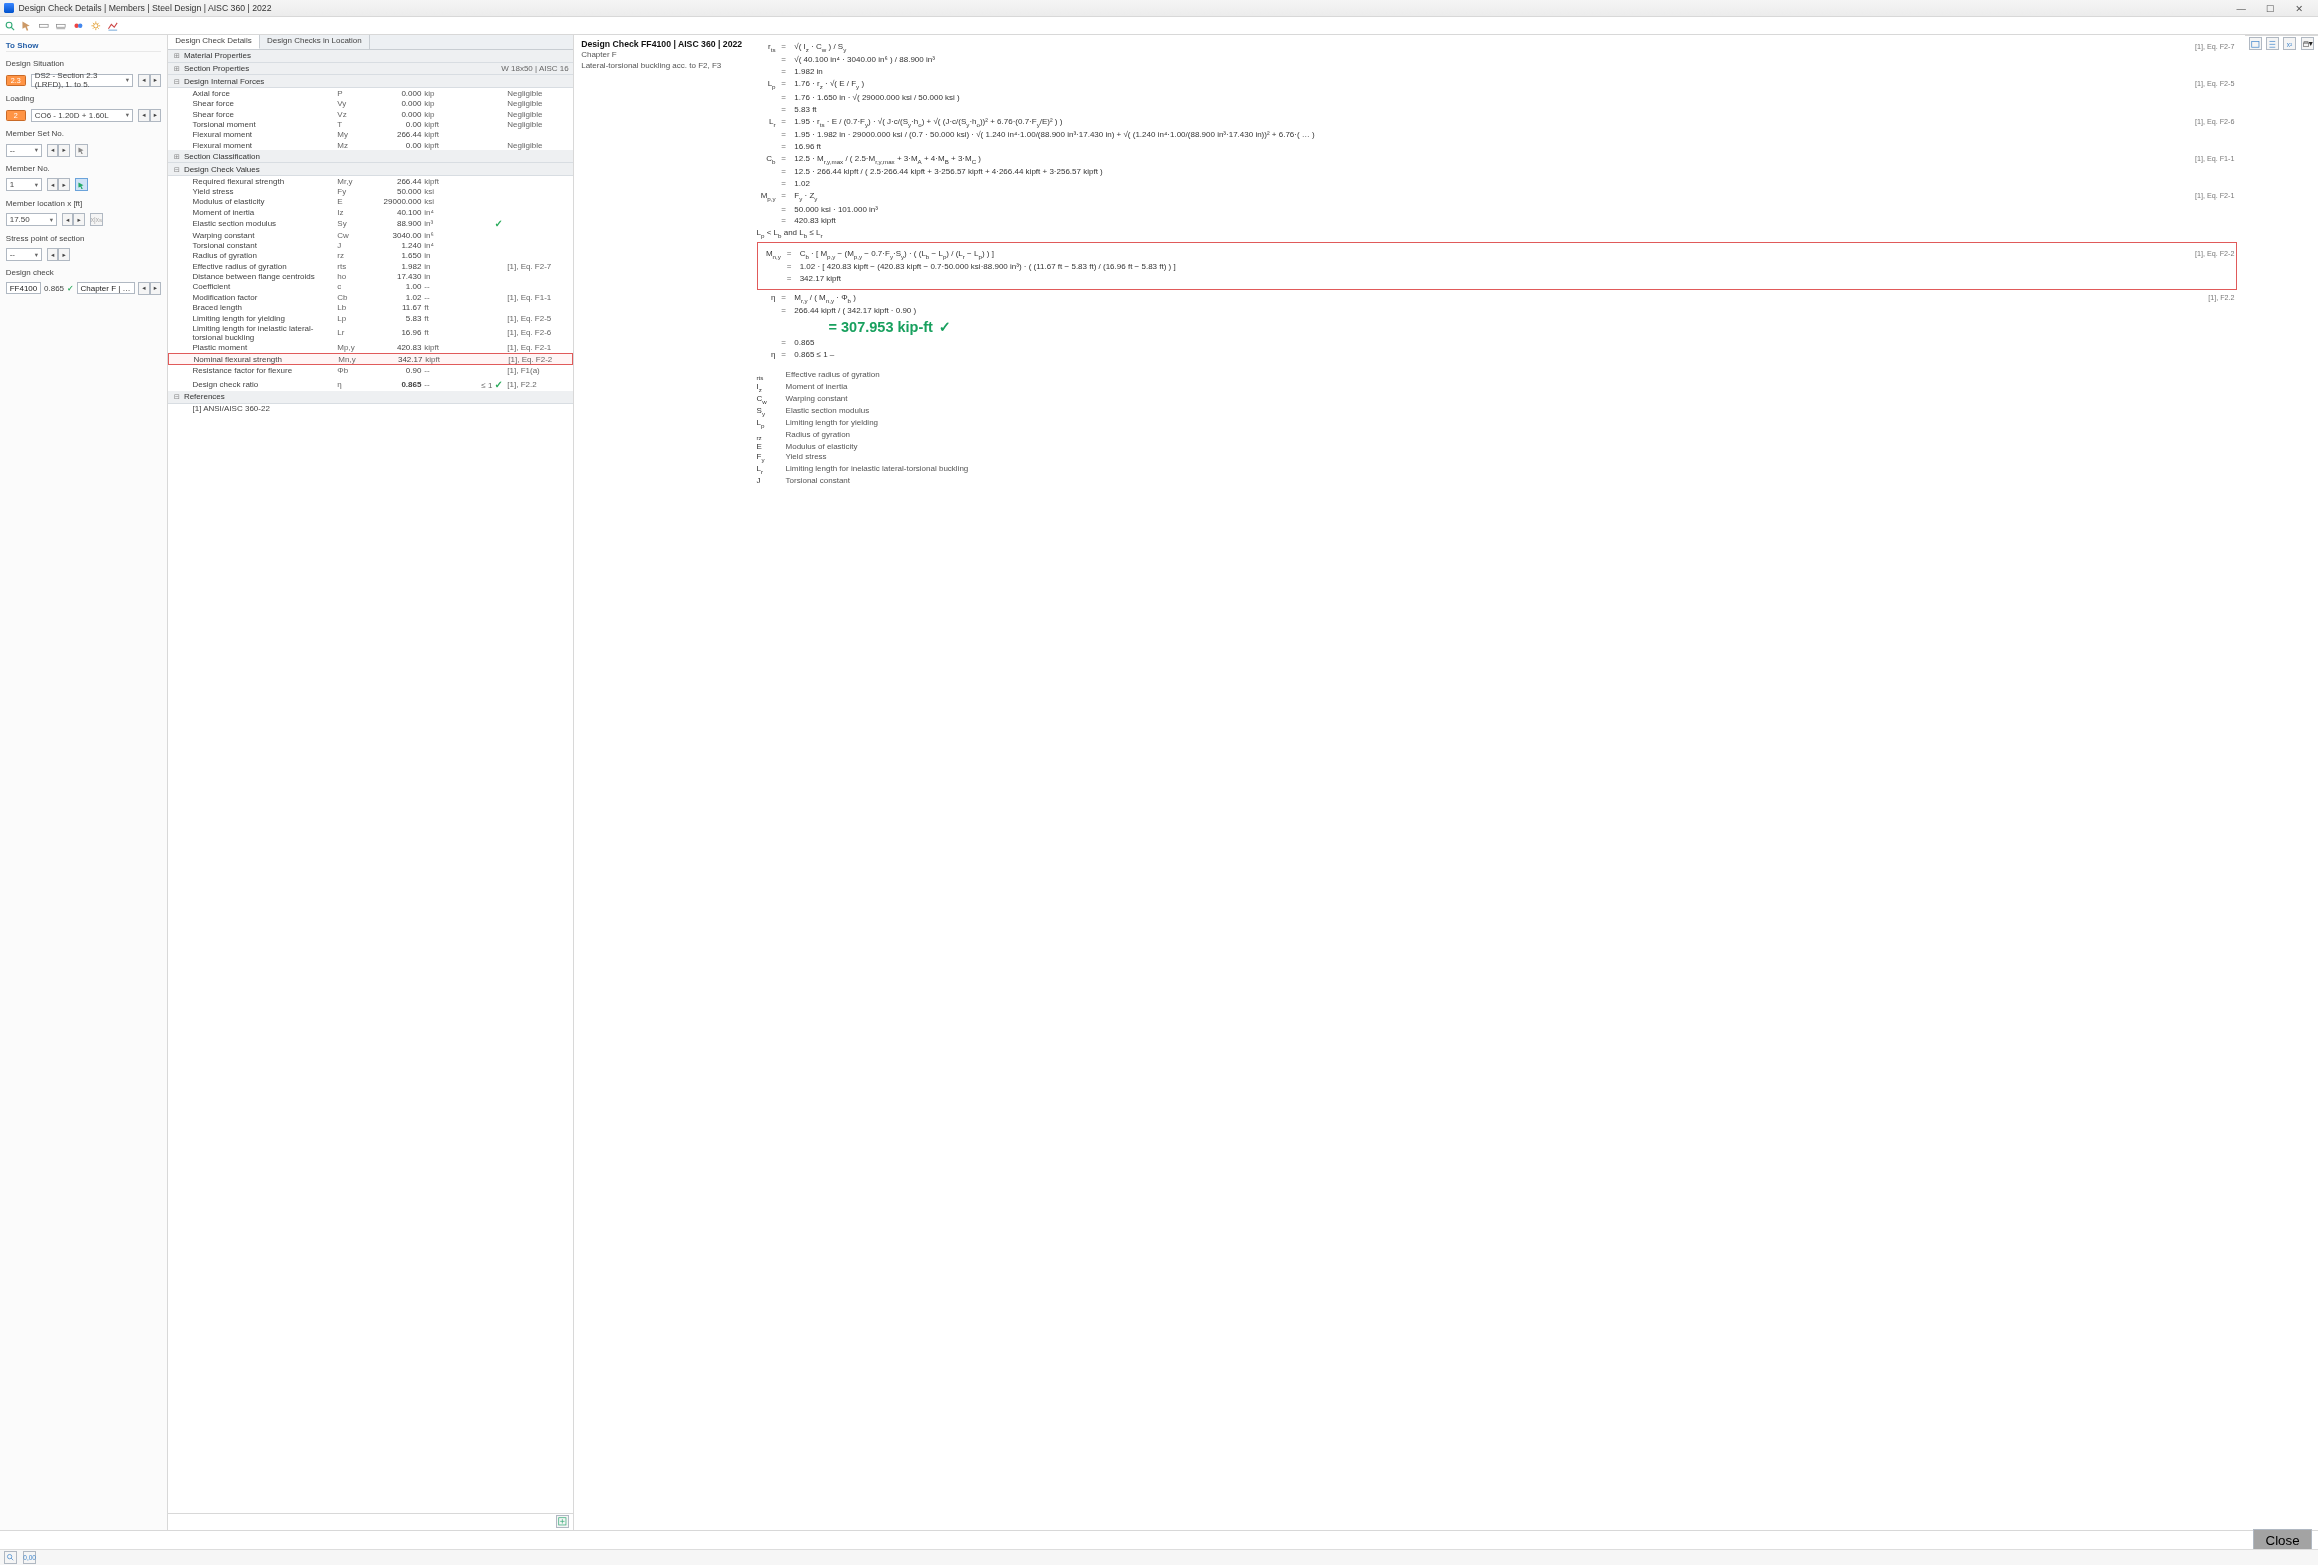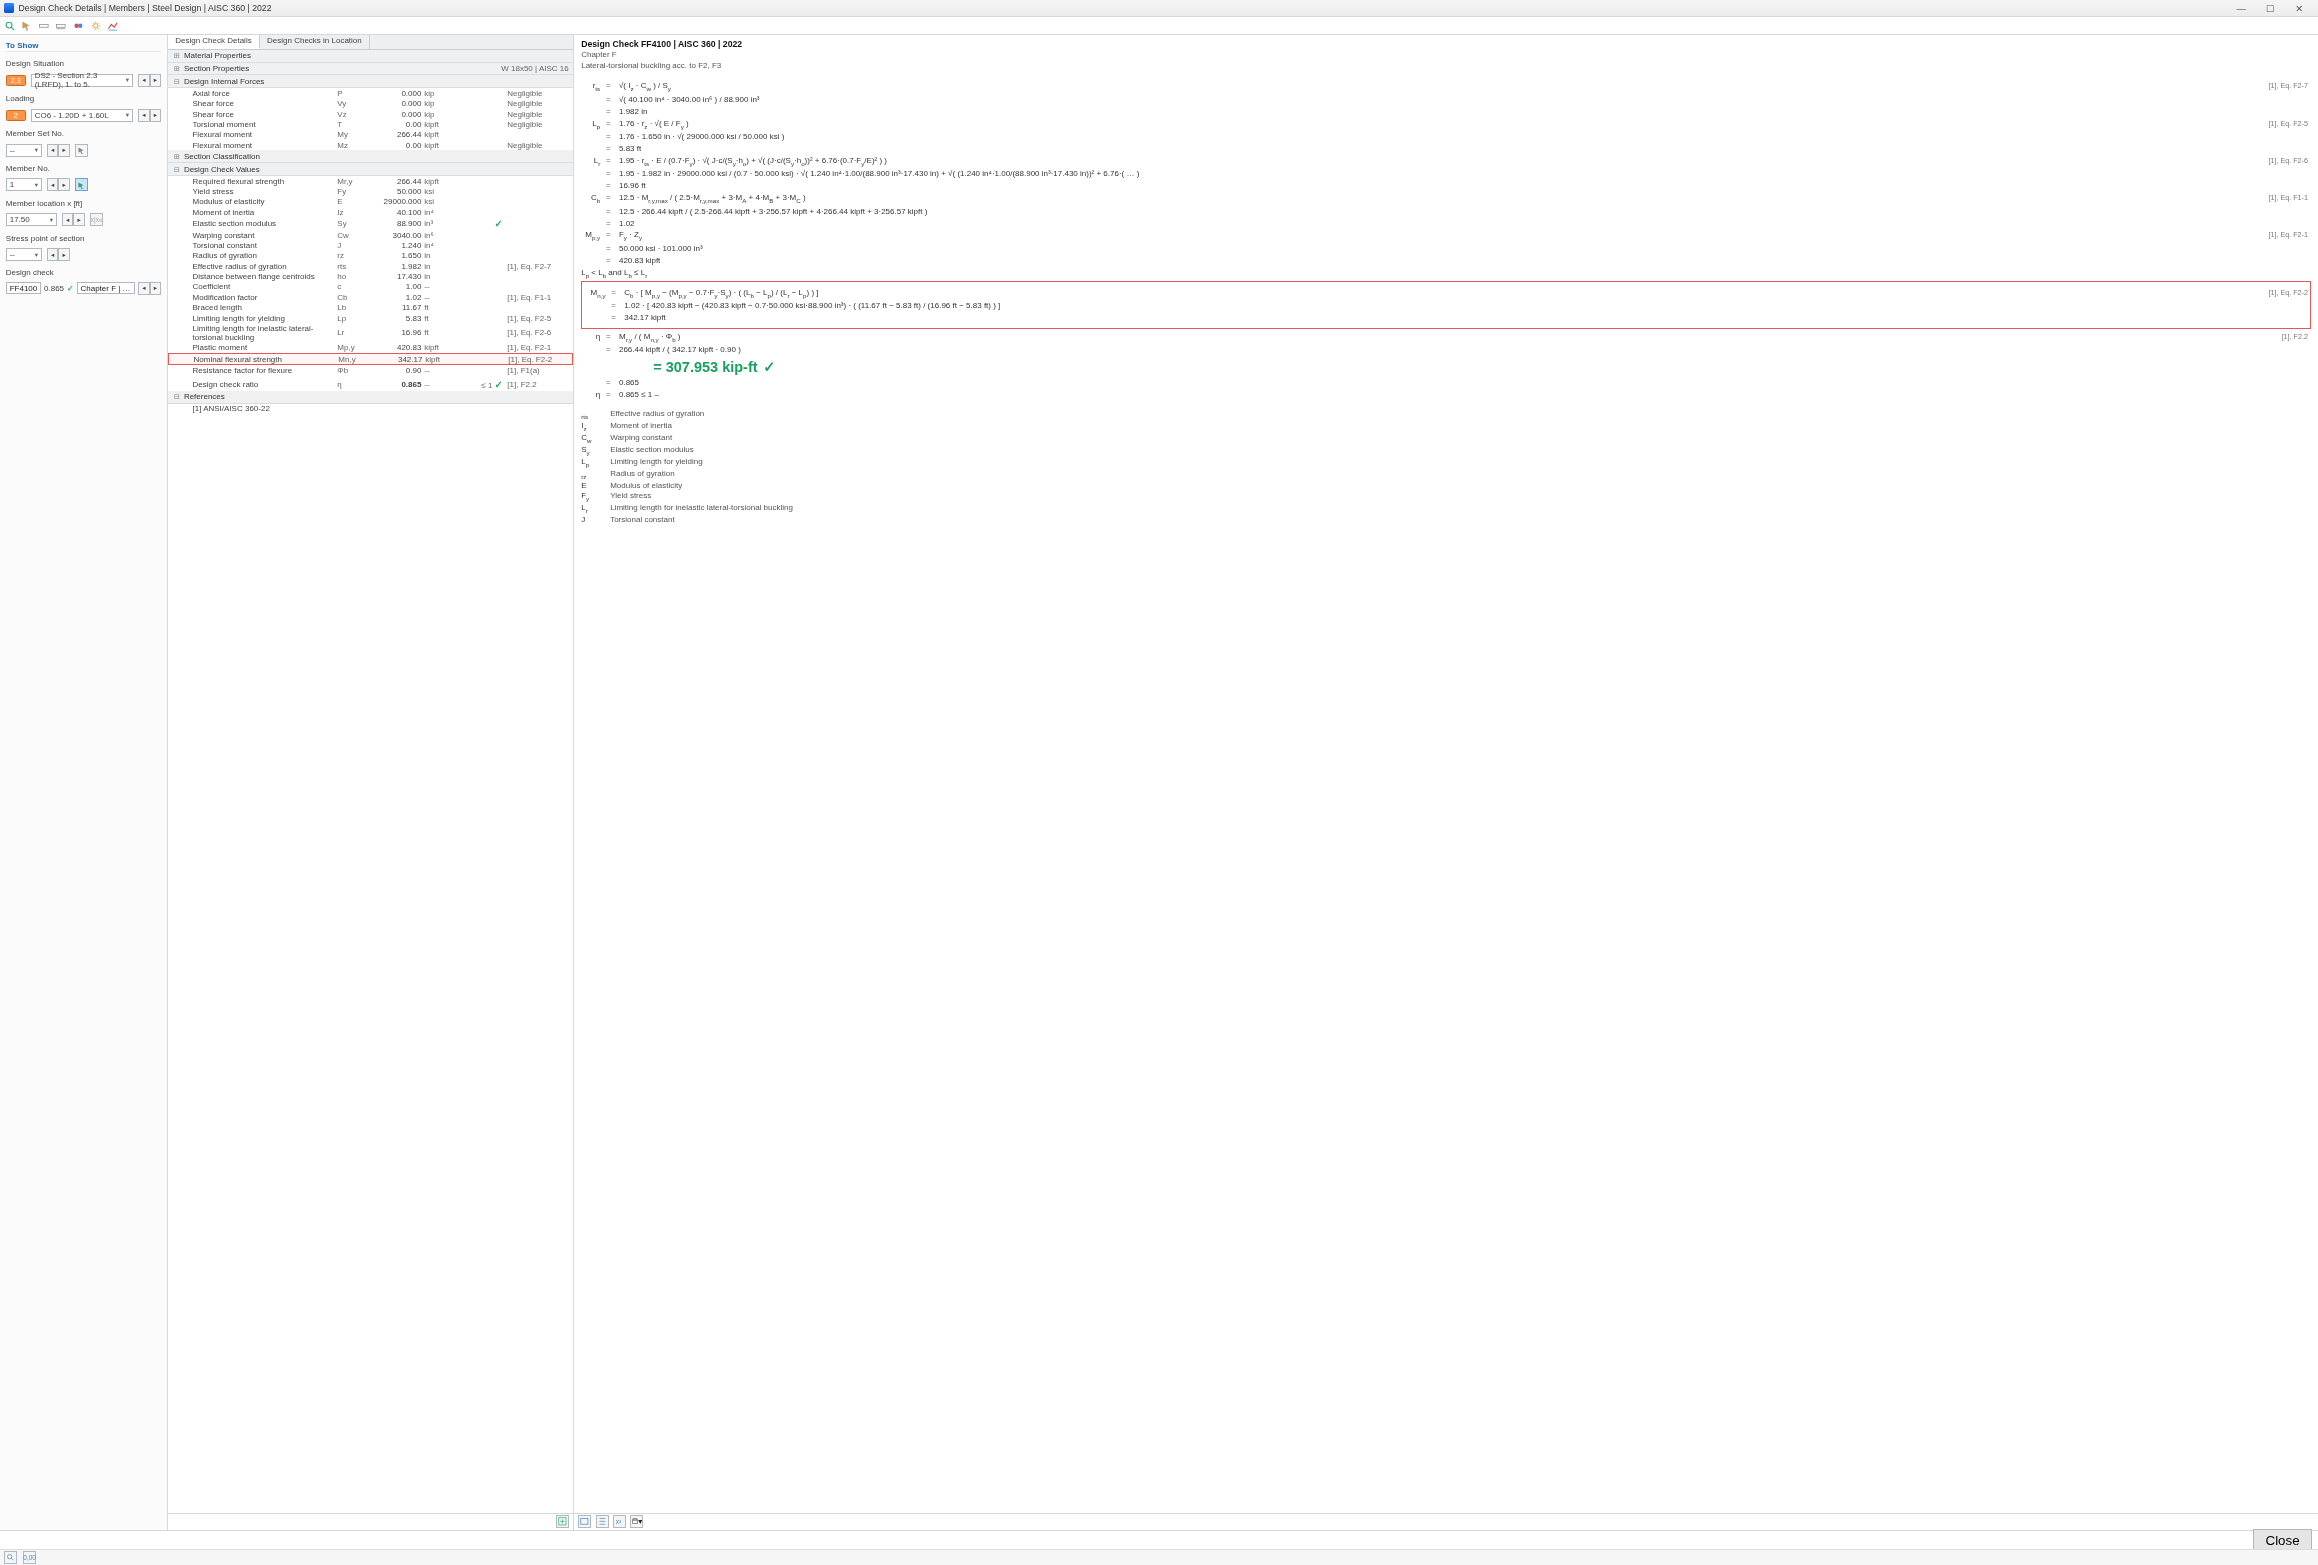--- a/index.html
+++ b/index.html
@@ -35,41 +35,41 @@
 .sec .tg { width:8.7px; text-align:center; color:#888; font-size:7.2px; }
 .sec .sectxt { margin-left:2.9px; }
 .sec .right { margin-left:auto; color:#666; }
 .row { display:grid; grid-template-columns: 13px 152px 22px 65px 32px 51px 58px; align-items:center; padding:0.7px 4.3px; color:#444; }
 .row .c1 { } .row .c2 { padding-left:7.2px; } .row .c3 { color:#666; }
 .row .c4 { text-align:right; padding-right:2.9px; } .row .c5 { color:#666; }
 .row .c6 { color:#666; text-align:right; padding-right:4.3px; } .row .c7 { color:#666; }
 .row.hl { border:0.7px solid #e05a5a; background:#fff5f5; }
 .row .chk { color:#2aab5b; font-weight:bold; font-size:10px; }
 .ratio { font-weight:bold; }
-.rightpanel { flex:1; display:flex; flex-direction:column; overflow:hidden; }
+.rightpanel { flex:1; display:flex; flex-direction:row; overflow:hidden; }
 .rp-head { padding:4.3px 7.2px; }
 .rp-head .t { font-weight:600; color:#111; font-size:8.7px; }
 .rp-head .sub { color:#555; margin-top:1.4px; }
 .calc { flex:1; overflow:auto; padding:4.3px 7.2px 7.2px 7.2px; font-size:8px; color:#333; position:relative; }
 .eqrow { display:flex; align-items:flex-start; gap:5.8px; margin:2.9px 0; }
 .eqrow .sym { width:19px; text-align:right; color:#333; }
 .eqrow .eq { width:7.2px; color:#666; }
 .eqrow .expr { flex:1; padding-right:43px; }
 .eqrow .ref { position:absolute; right:10px; color:#777; font-size:7.2px; }
 sub,sup { font-size:6.2px; }
 .redbox { border:1.1px solid #e05a5a; padding:2.9px 4.3px; margin:2.9px 0; }
 .resultline { color:#18a05e; font-size:14.5px; font-weight:600; margin:4.3px 0 2.9px 72px; display:flex; gap:5.8px; }
 .symbols { margin-top:10px; }
 .symbols .srow { display:flex; gap:11.6px; padding:0.7px 0; }
 .symbols .ssym { width:17.4px; color:#333; }
 .symbols .sdesc { color:#555; }
 .rp-toolbar { height:17.4px; border-top:0.7px solid #d8d8d8; display:flex; align-items:center; padding:0 4.3px; gap:4.3px; }
 .ctr-tb { height:17.4px; border-top:0.7px solid #d8d8d8; display:flex; justify-content:flex-end; align-items:center; padding:0 4.3px; }
 .footer { height:19px; border-top:0.7px solid #d8d8d8; display:flex; align-items:center; padding:0 5.8px; }
-.footer .closebtn { margin-left:auto; padding:2.2px 11.6px; border:0.7px solid #b0b8c2; background:#e5e5e5; }
+.footer .closebtn { margin-left:auto; padding:2.2px 11.6px; border:0.7px solid #b0b8c2; background:#a3a3a3; }
 .dcfield { display:flex; align-items:center; gap:2.9px; }
 .dcfield .dcid { border:0.7px solid #b0b8c2; padding:0.7px 2.9px; background:#fff; }
 .dcfield .dcr { color:#444; }
 .dcfield .dctxt { border:0.7px solid #b0b8c2; padding:0.7px 2.9px; background:#fff; flex:1; white-space:nowrap; overflow:hidden; text-overflow:ellipsis; }
 .chk2 { color:#2aab5b; font-weight:bold; }
 .statusbar { height:16px; background:#f6f6f6; border-top:0.7px solid #ddd; display:flex; align-items:center; padding:0 4.3px; gap:5.8px; }
 </style>
 </head>
 <body>
 

